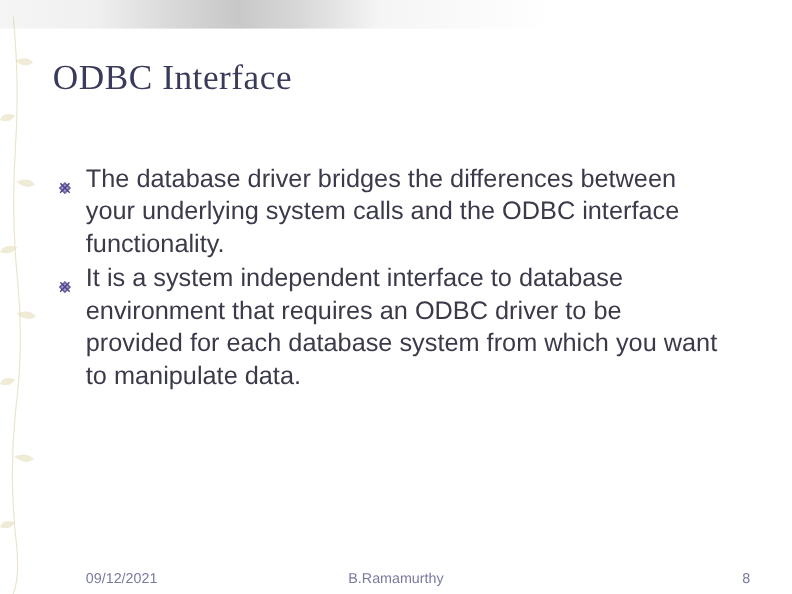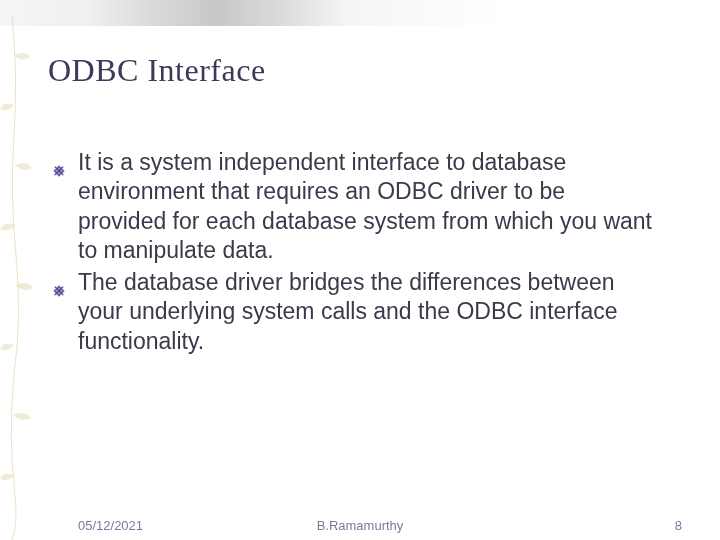--- a/index.html
+++ b/index.html
@@ -121,32 +121,32 @@
 <div class="content">
   <div class="bullet-item">
     <span class="bullet-marker">
       <svg viewBox="0 0 14 14">
         <rect x="3" y="3" width="8" height="8" transform="rotate(45 7 7)" fill="#6c5fa8"></rect>
         <rect x="4.5" y="4.5" width="5" height="5" transform="rotate(45 7 7)" fill="#a899d6"></rect>
         <rect x="1" y="6.2" width="12" height="1.3" transform="rotate(45 7 7)" fill="#504480"></rect>
         <rect x="6.2" y="1" width="1.3" height="12" transform="rotate(45 7 7)" fill="#504480"></rect>
       </svg>
     </span>
-    <span>It is a system independent interface to database environment that requires an ODBC driver to be provided for each database system from which you want to manipulate data.</span>
+    <span>The database driver bridges the differences between your underlying system calls and the ODBC interface functionality.</span>
   </div>
   <div class="bullet-item">
     <span class="bullet-marker">
       <svg viewBox="0 0 14 14">
         <rect x="3" y="3" width="8" height="8" transform="rotate(45 7 7)" fill="#6c5fa8"></rect>
         <rect x="4.5" y="4.5" width="5" height="5" transform="rotate(45 7 7)" fill="#a899d6"></rect>
         <rect x="1" y="6.2" width="12" height="1.3" transform="rotate(45 7 7)" fill="#504480"></rect>
         <rect x="6.2" y="1" width="1.3" height="12" transform="rotate(45 7 7)" fill="#504480"></rect>
       </svg>
     </span>
-    <span>The database driver bridges the differences between your underlying system calls and the ODBC interface functionality.</span>
+    <span>It is a system independent interface to database environment that requires an ODBC driver to be provided for each database system from which you want to manipulate data.</span>
   </div>
 </div>
 
 <div class="footer">
-  <span class="footer-date">05/12/2021</span>
+  <span class="footer-date">09/12/2021</span>
   <span class="footer-author">B.Ramamurthy</span>
   <span class="footer-page">8</span>
 </div>
 
 </body></html>

